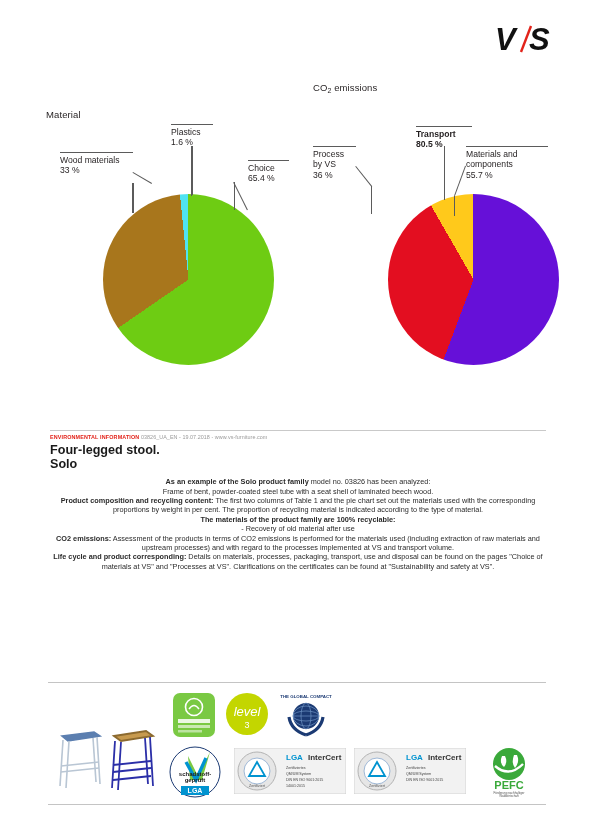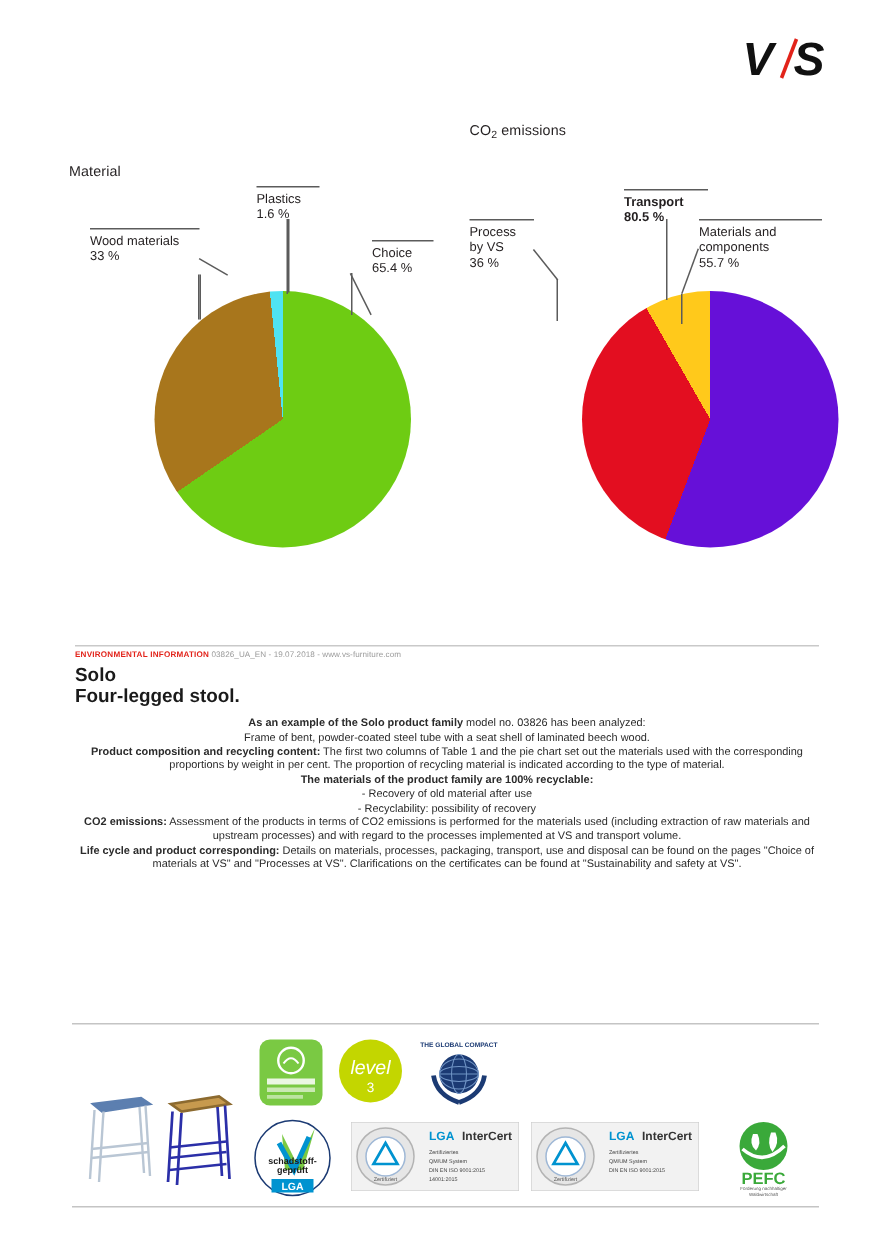--- a/index.html
+++ b/index.html
@@ -151,30 +151,29 @@
     <span class="ln">55.7 %</span>
   </div>
 
   <div class="info">
     <div class="info-rule"></div>
     <div class="meta">
       <span class="env">ENVIRONMENTAL INFORMATION</span>
       <span class="code">03826_UA_EN - 19.07.2018 - www.vs-furniture.com</span>
     </div>
     <div class="title">
+      <div>Four-legged stool.</div>
       <div>Solo</div>
-      <div>Four-legged stool.</div>
     </div>
     <div class="body" id="info-body">
         <p><b>As an example of the Solo product family</b> model no. 03826 has been analyzed:</p>
         <p>Frame of bent, powder-coated steel tube with a seat shell of laminated beech wood.</p>
         <p><b>Product composition and recycling content:</b> The first two columns of Table 1 and the pie chart set out the materials used with the corresponding proportions by weight in per cent. The proportion of recycling material is indicated according to the type of material.</p>
         <p><b>The materials of the product family are 100% recyclable:</b></p>
         <p>- Recovery of old material after use</p>
-        <p>- Recyclability: possibility of recovery</p>
         <p><b>CO2 emissions:</b> Assessment of the products in terms of CO2 emissions is performed for the materials used (including extraction of raw materials and upstream processes) and with regard to the processes implemented at VS and transport volume.</p>
         <p><b>Life cycle and product corresponding:</b> Details on materials, processes, packaging, transport, use and disposal can be found on the pages "Choice of materials at VS" and "Processes at VS". Clarifications on the certificates can be found at "Sustainability and safety at VS".</p>
       </div>
   </div>
 
   <div class="foot-rule" id="foot-rule-top"></div>
   <div class="foot-rule" id="foot-rule-bot"></div>
 
   <div class="logos">
 

